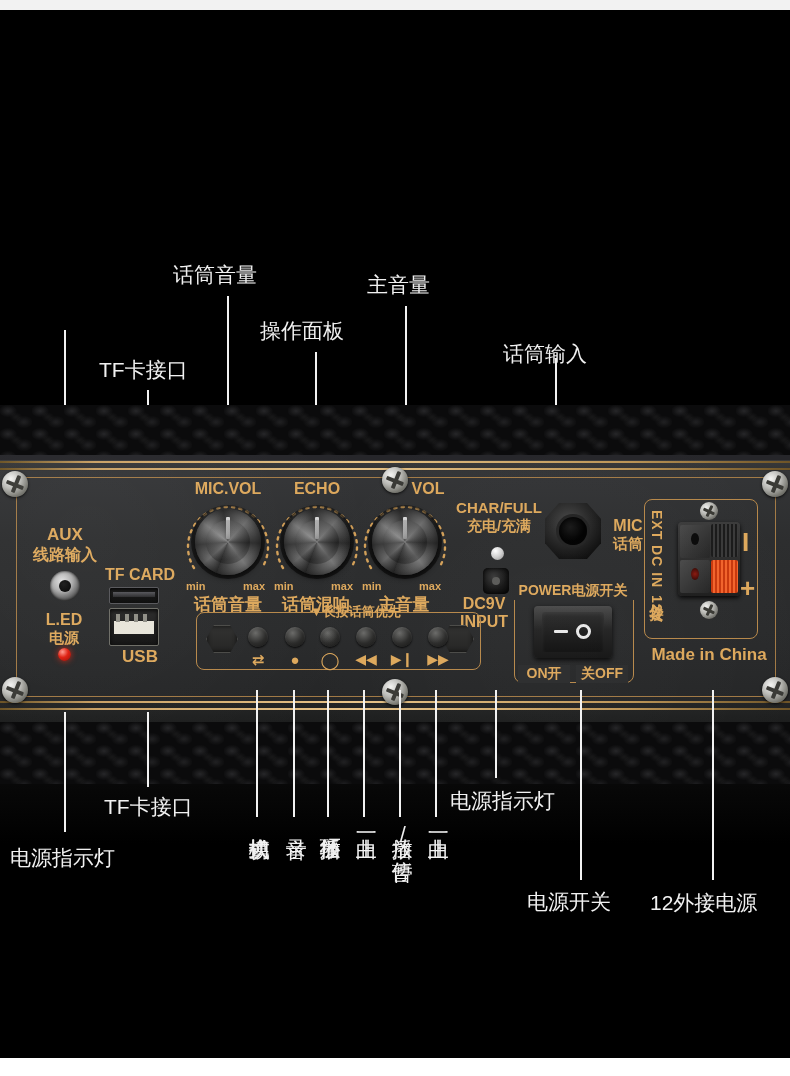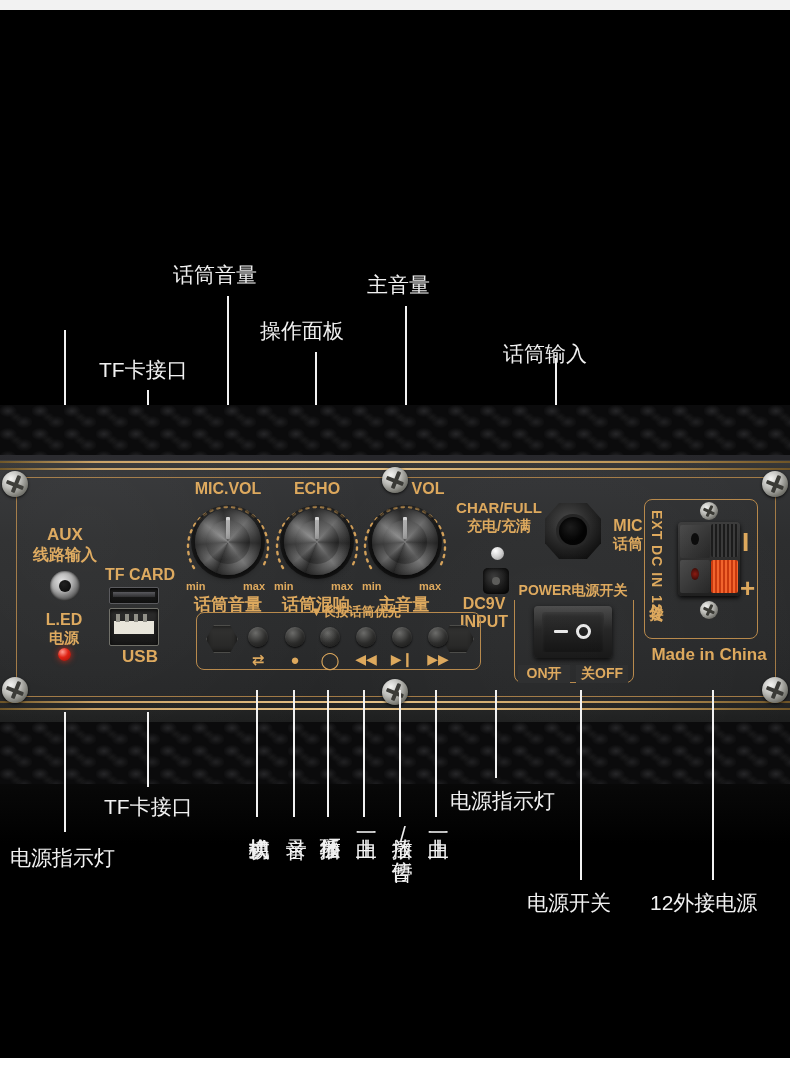--- a/index.html
+++ b/index.html
@@ -371,19 +371,19 @@
   <div class="lead" style="left:399px;top:690px;height:127px;"></div>
   <div class="lab-v" style="left:390px;top:822px;">播放/暂停</div>
 
   <div class="lead" style="left:435px;top:690px;height:127px;"></div>
   <div class="lab-v" style="left:426px;top:822px;">上一曲</div>
 
   <div class="lead" style="left:495px;top:690px;height:88px;"></div>
   <div class="lab" style="left:450px;top:788px;">电源指示灯</div>
 
   <div class="lead" style="left:580px;top:690px;height:190px;"></div>
-  <div class="lab" style="left:527px;top:890px;">电源开关</div>
+  <div class="lab" style="left:527px;top:890px;font-family:Liberation Serif, serif;">电源开关</div>
 
   <div class="lead" style="left:712px;top:690px;height:190px;"></div>
   <div class="lab" style="left:650px;top:890px;">12外接电源</div>
 
   <div class="botstrip"></div>
 </div>
 
 </body></html>

